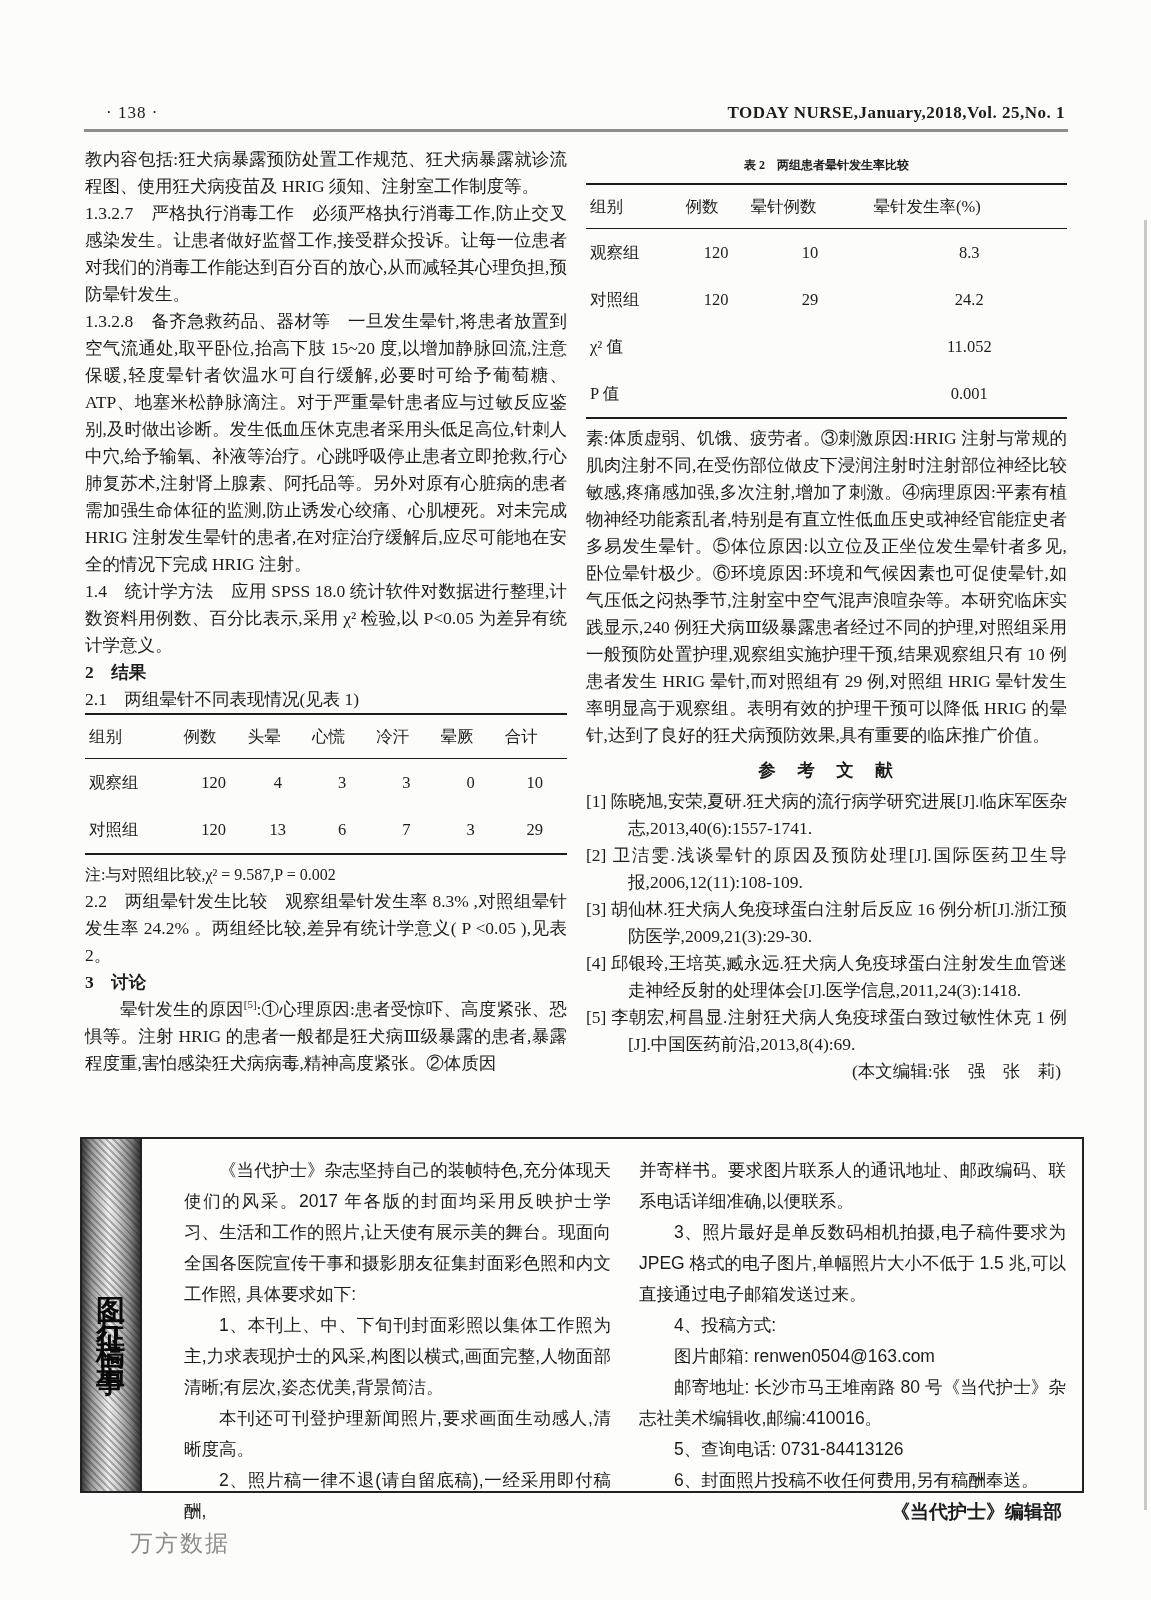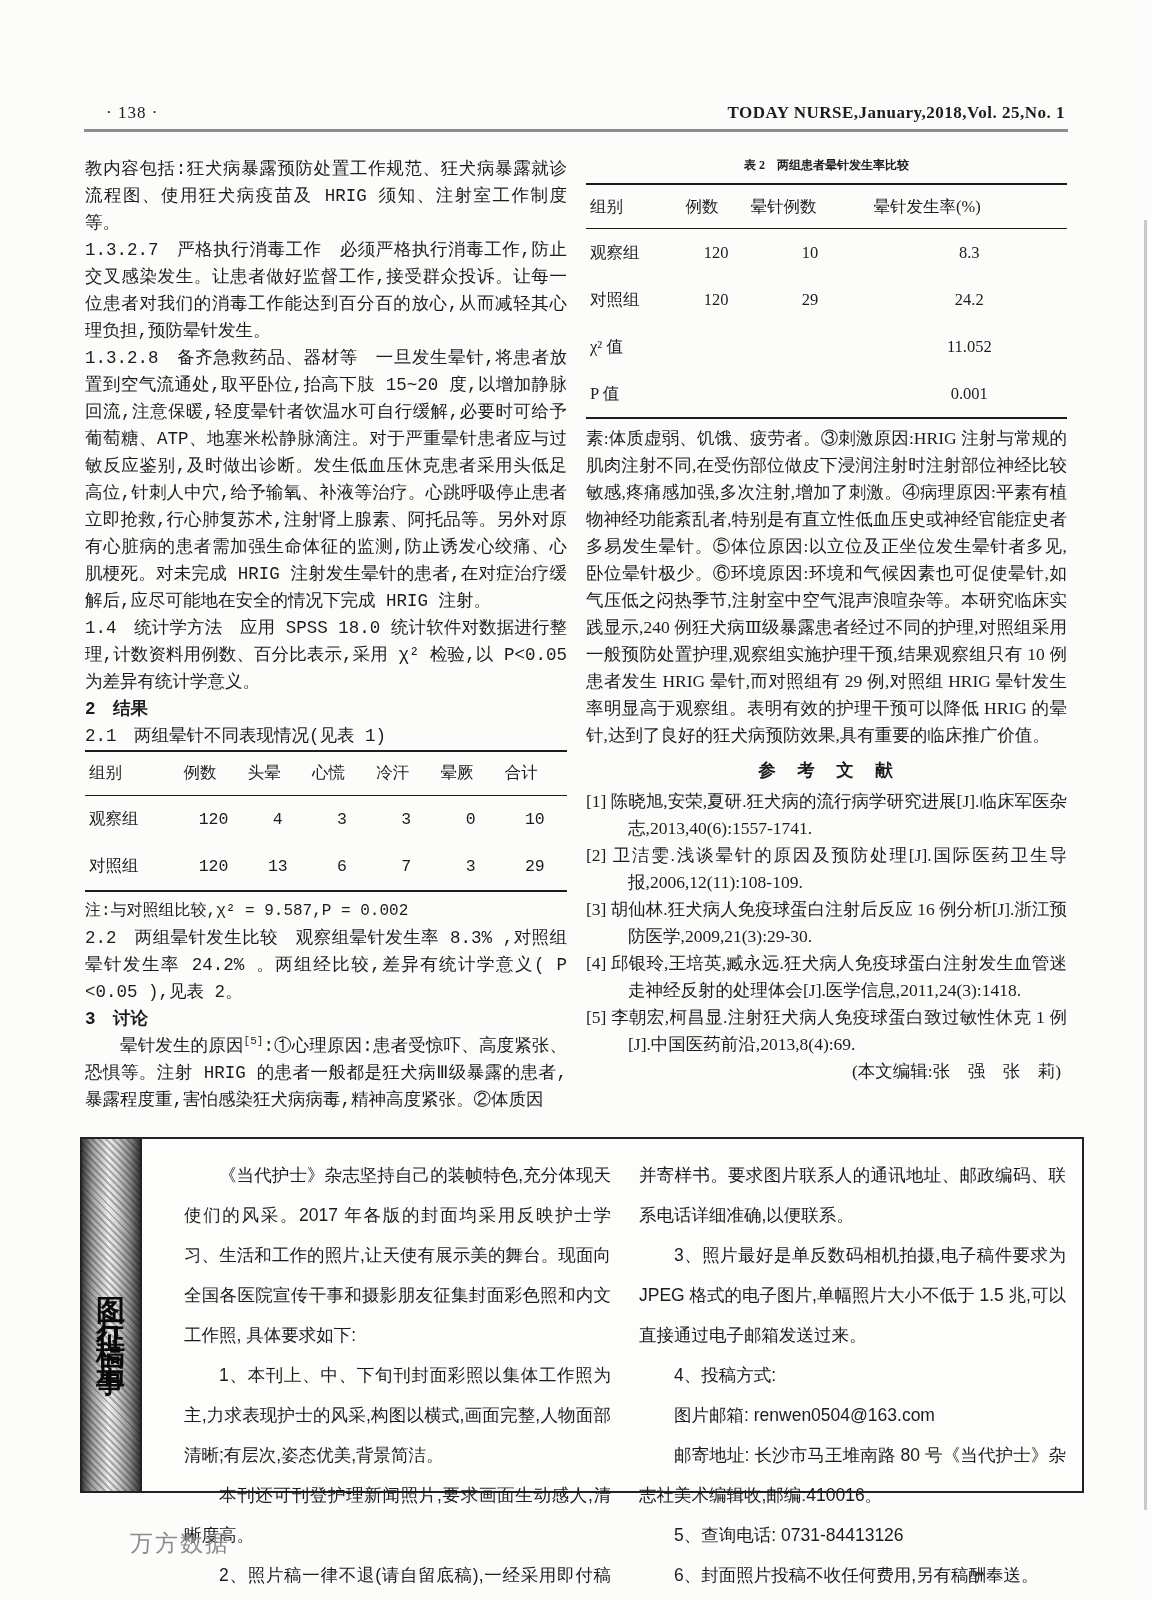--- a/index.html
+++ b/index.html
@@ -8,21 +8,21 @@
     background:#fcfcfb;color:#1c1c1c;
     font-family:"Liberation Serif","DejaVu Serif",serif;
     overflow:hidden;
   }
   .hdr-left{position:absolute;left:106px;top:103px;font-size:17px;letter-spacing:1px;}
   .hdr-right{position:absolute;right:86px;top:103px;font-size:17px;font-weight:bold;letter-spacing:.5px;}
   .hdr-rule{position:absolute;left:84px;top:129px;width:984px;height:3px;background:#8d8d8d;}
   .page-edge{position:absolute;right:4px;top:220px;width:3px;height:1290px;background:#c9c9c7;}
 
   .col{position:absolute;text-align:justify;font-size:17.5px;line-height:27px;}
-  .col-left{left:85px;top:156px;width:482px;font-family:Liberation Mono, monospace;}
+  .col-left{left:85px;top:146px;width:482px;}
   .col-right{left:586px;top:146px;width:481px;}
   .col p{margin:0;}
   .p-indent{text-indent:2em;}
   .sec-head{font-weight:bold;margin:0;}
   sup.ref-sup{font-size:11px;line-height:0;}
 
   .tbl-title{text-align:center;font-weight:bold;font-size:12px;margin:6px 0 4px 0;}
   table.paper{width:100%;border-collapse:collapse;font-size:16.5px;
     border-top:2px solid #1c1c1c;border-bottom:2px solid #1c1c1c;margin-bottom:6px;}
   table.paper th{font-weight:normal;border-bottom:1.5px solid #1c1c1c;padding:8px 2px;}
@@ -41,21 +41,21 @@
     display:flex;align-items:center;justify-content:center;
     background:
       repeating-linear-gradient(45deg, rgba(20,20,20,.28) 0 2px, rgba(255,255,255,0) 2px 5px),
       linear-gradient(90deg,#3c3c3c 0%,#9d9d9d 18%,#ededed 46%,#d2d2d2 60%,#8a8a8a 82%,#353535 100%);}
   .strip-text{writing-mode:vertical-rl;text-orientation:upright;
     font-family:"Liberation Sans","DejaVu Sans",sans-serif;
     font-weight:bold;font-size:29px;letter-spacing:14px;color:#0a0a0a;
     background:transparent;}
   .notice-body{flex:1;display:flex;gap:28px;padding:16px 16px 10px 42px;
     font-family:"Liberation Sans","DejaVu Sans",sans-serif;
-    font-size:17.5px;line-height:40px;text-align:justify;}
+    font-size:17.5px;line-height:31px;text-align:justify;}
   .notice-col{flex:1;}
   .notice-col p{margin:0;}
   .notice-sign{text-align:right;font-weight:bold;font-size:19px;margin-top:6px;padding-right:4px;}
 
   .watermark{position:absolute;left:130px;top:1528px;color:#8b8b8b;font-size:23px;
     font-family:"Liberation Sans","DejaVu Sans",sans-serif;letter-spacing:2px;}
 </style>
 </head>
 <body>
 

